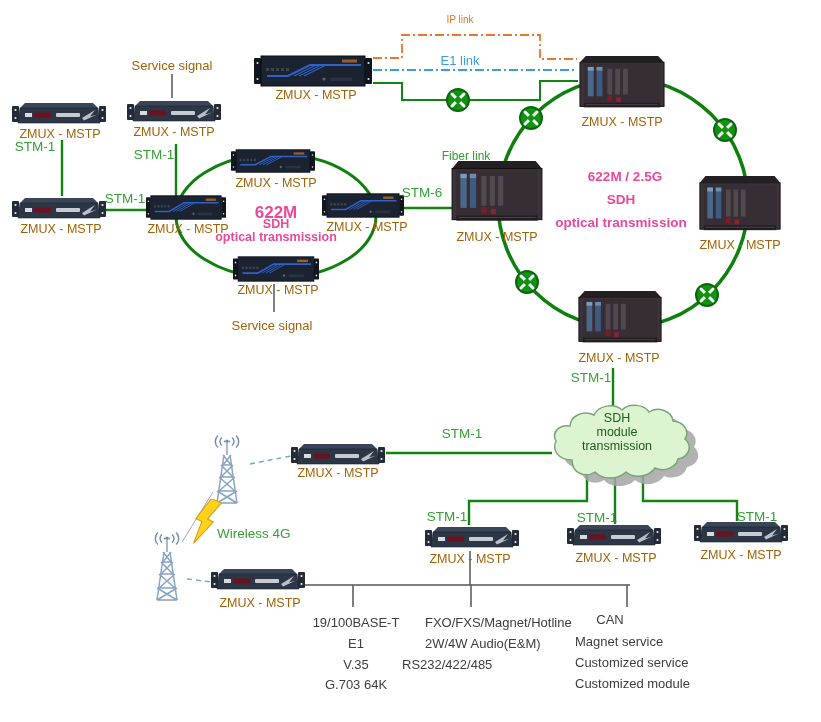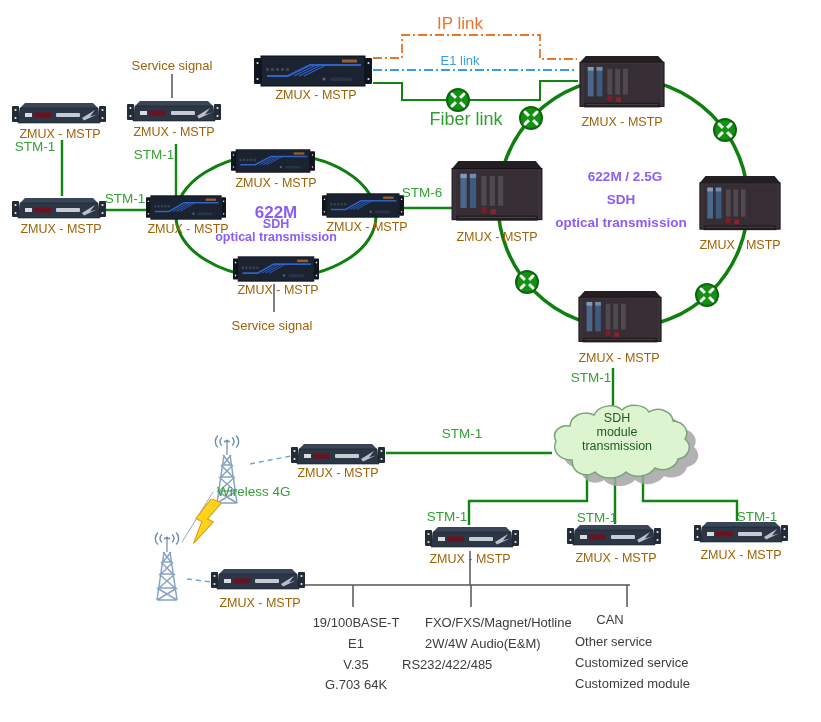--- a/index.html
+++ b/index.html
@@ -2,26 +2,26 @@
 <html><head>
 <meta charset="utf-8">
 <style>
   html,body{margin:0;padding:0;background:#fff;}
   #canvas{position:relative;width:821px;height:722px;background:#fff;overflow:hidden;
           font-family:"Liberation Sans",sans-serif;}
   .abs{position:absolute;}
   .lbl{position:absolute;white-space:nowrap;font-size:12.5px;color:#a16207;transform:translateX(-50%);}
   .lbl-l{position:absolute;white-space:nowrap;font-size:12.5px;color:#1a1a1a;}
   .stm{font-size:13.5px;color:#35a035;}
-  .ringtx{font-weight:bold;color:#8b5cf6;}
+  .ringtx{font-weight:bold;color:#ec4899;}
   .svc{font-size:13px;color:#3d3d3d;}
   .cloudtx{position:absolute;text-align:center;font-size:12.5px;color:#1d5c1d;transform:translateX(-50%);}
-  .ip{color:#e8762c;font-size:17px;}
+  .ip{color:#e8762c;font-size:10px;}
   .e1{color:#3b9de0;font-size:13px;}
-  .fib{color:#2e9e2e;font-size:18px;}
+  .fib{color:#2e9e2e;font-size:12px;margin-top:40px;}
   svg{display:block;}
 </style>
 </head>
 <body>
 
 <div id="canvas">
 
   <svg width="0" height="0" style="position:absolute">
     <defs>
       <symbol id="dev1" viewBox="0 0 94 28">
@@ -256,35 +256,35 @@
   <div class="lbl" style="left:497px;top:230px">ZMUX - MSTP</div>
   <div class="lbl" style="left:740px;top:238px">ZMUX - MSTP</div>
   <div class="lbl" style="left:619px;top:351px">ZMUX - MSTP</div>
   <div class="lbl ringtx" style="left:625px;top:169px;font-size:13.5px">622M / 2.5G</div>
   <div class="lbl ringtx" style="left:621px;top:192px;font-size:13.5px">SDH</div>
   <div class="lbl ringtx" style="left:621px;top:215px;font-size:13.5px">optical transmission</div>
   <div class="lbl stm" style="left:591px;top:370px">STM-1</div>
 
   <div class="lbl stm" style="left:462px;top:426px">STM-1</div>
   <div class="lbl" style="left:338px;top:466px">ZMUX - MSTP</div>
-  <div class="lbl-l stm" style="left:217px;top:484px">Wireless 4G</div>
+  <div class="lbl-l stm" style="left:217px;top:526px">Wireless 4G</div>
   <div class="lbl" style="left:260px;top:596px">ZMUX - MSTP</div>
 
   <div class="lbl stm" style="left:447px;top:509px">STM-1</div>
   <div class="lbl stm" style="left:597px;top:510px">STM-1</div>
   <div class="lbl stm" style="left:757px;top:509px">STM-1</div>
   <div class="lbl" style="left:470px;top:552px">ZMUX - MSTP</div>
   <div class="lbl" style="left:616px;top:551px">ZMUX - MSTP</div>
   <div class="lbl" style="left:741px;top:548px">ZMUX - MSTP</div>
 
   <div class="lbl svc" style="left:356px;top:615px">19/100BASE-T</div>
   <div class="lbl svc" style="left:356px;top:636px">E1</div>
   <div class="lbl svc" style="left:356px;top:657px">V.35</div>
   <div class="lbl svc" style="left:356px;top:677px">G.703 64K</div>
   <div class="lbl-l svc" style="left:425px;top:615px">FXO/FXS/Magnet/Hotline</div>
   <div class="lbl-l svc" style="left:425px;top:636px">2W/4W Audio(E&amp;M)</div>
   <div class="lbl-l svc" style="left:402px;top:657px">RS232/422/485</div>
   <div class="lbl svc" style="left:610px;top:612px">CAN</div>
-  <div class="lbl-l svc" style="left:575px;top:634px">Other service</div>
+  <div class="lbl-l svc" style="left:575px;top:634px">Magnet service</div>
   <div class="lbl-l svc" style="left:575px;top:655px">Customized service</div>
   <div class="lbl-l svc" style="left:575px;top:676px">Customized module</div>
 
 </div>
 
 </body></html>

